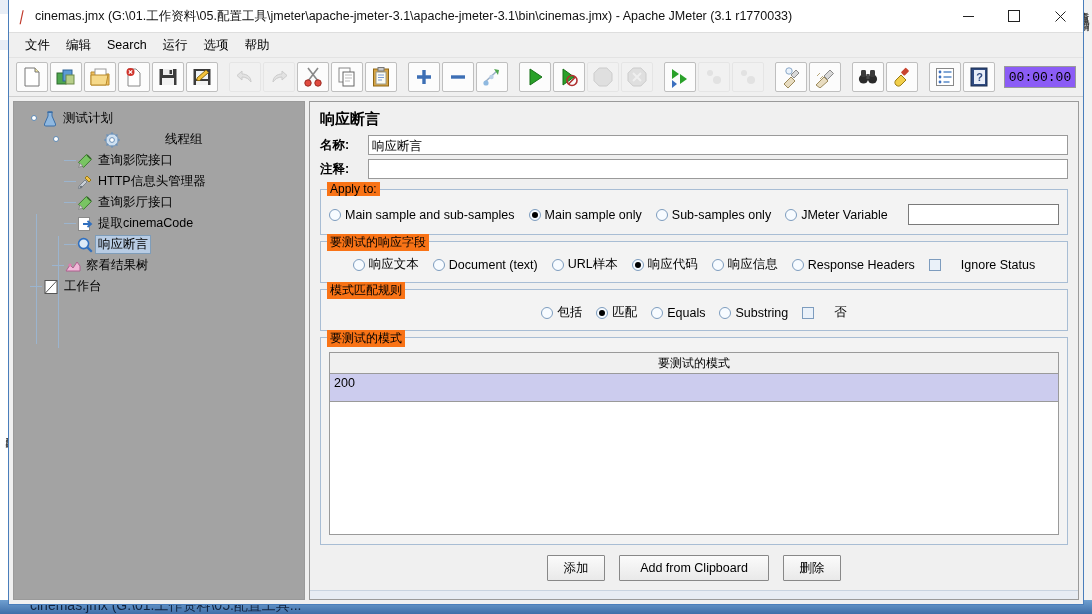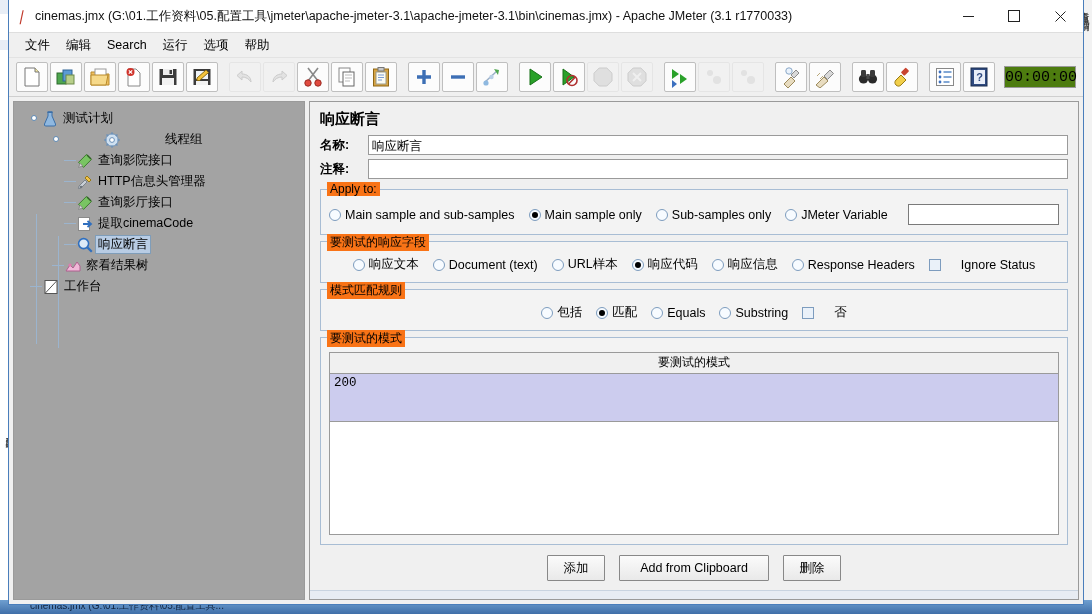--- a/index.html
+++ b/index.html
@@ -30,21 +30,21 @@
     position:absolute;right:1px;top:4px;width:14px;
     font-size:10px;color:#333;writing-mode:vertical-rl;line-height:14px;
     white-space:nowrap;
   }
   #bg-taskbar{
     position:absolute;left:0;bottom:0;width:1092px;height:14px;
     background:linear-gradient(#6f9fd0,#3f6ea8);
   }
   #bg-taskbar-label{
     position:absolute;left:30px;bottom:0px;height:15px;line-height:13px;
-    font-size:10px;color:#10233f;white-space:nowrap;
+    font-size:14px;color:#10233f;white-space:nowrap;
   }
 
   
   #jmeter-window{
     position:absolute;left:8px;top:0px;width:1076px;height:605px;
     background:#f0f0f0;
     border:1px solid #4a7ebb;
     border-top:none;
     box-sizing:border-box;
     display:flex;flex-direction:column;
@@ -90,23 +90,23 @@
     border:1px solid #bfbfbf;background:#fcfcfc;
     border-radius:2px;
     display:flex;align-items:center;justify-content:center;
     box-sizing:border-box;position:relative;
   }
   .tb-btn.disabled{opacity:.42;border-color:#d6d6d6;background:#f4f4f4;}
   .tb-sep{width:9px;height:30px;}
   .tb-ico{width:22px;height:22px;display:block;}
   #timer-field{
     margin-left:8px;width:72px;height:22px;
-    border:1px solid #9a9a9a;background:#4d7c0f;
+    border:1px solid #9a9a9a;background:#8b5cf6;
     font-family:"Liberation Mono","DejaVu Sans Mono",monospace;
-    font-size:15px;color:#000;text-align:center;line-height:22px;
+    font-size:13px;color:#000;text-align:center;line-height:22px;
     box-sizing:border-box;
   }
 
   
   #content{flex:1;display:flex;min-height:0;background:#f0f0f0;padding:4px;box-sizing:border-box;}
 
   
   #tree-panel{
     width:292px;min-width:292px;background:#a3a3a3;
     border:1px solid #9a9a9a;box-sizing:border-box;
@@ -170,32 +170,32 @@
     width:12px;height:12px;border:1px solid #7d9cbe;background:#eaf1f9;
     margin-right:4px;flex:0 0 auto;box-sizing:border-box;
   }
   .opt-label{font-size:12.5px;color:#000;}
   .jmeter-var-input{
     margin-left:6px;width:205px;height:21px;background:#fff;
     border:1px solid #7a7a7a;box-sizing:border-box;
   }
 
   
-  #patterns-group{flex:1;display:flex;flex-direction:column;margin-bottom:0;font-family:Liberation Mono, monospace;}
+  #patterns-group{flex:1;display:flex;flex-direction:column;margin-bottom:0;}
   #patterns-table{
     flex:1;display:flex;flex-direction:column;
     border:1px solid #9a9a9a;background:#fff;min-height:0;
   }
   #patterns-head{
     height:20px;line-height:20px;text-align:center;font-size:12px;
     background:#f0f0f0;border-bottom:1px solid #9a9a9a;color:#000;
   }
   #patterns-body{flex:1;min-height:0;background:#fff;}
   .prow{
-    height:48px;font-size:12.5px;color:#000;padding:2px 0 0 4px;
+    height:28px;font-size:12.5px;color:#000;padding:2px 0 0 4px;
     box-sizing:border-box;
   }
   .prow.selected{background:#ccccee;border-bottom:1px solid #9a9a9a;}
 
   
   #button-bar{
     display:flex;align-items:center;justify-content:center;gap:14px;
     padding:10px 0 9px 0;
   }
   .btn{

